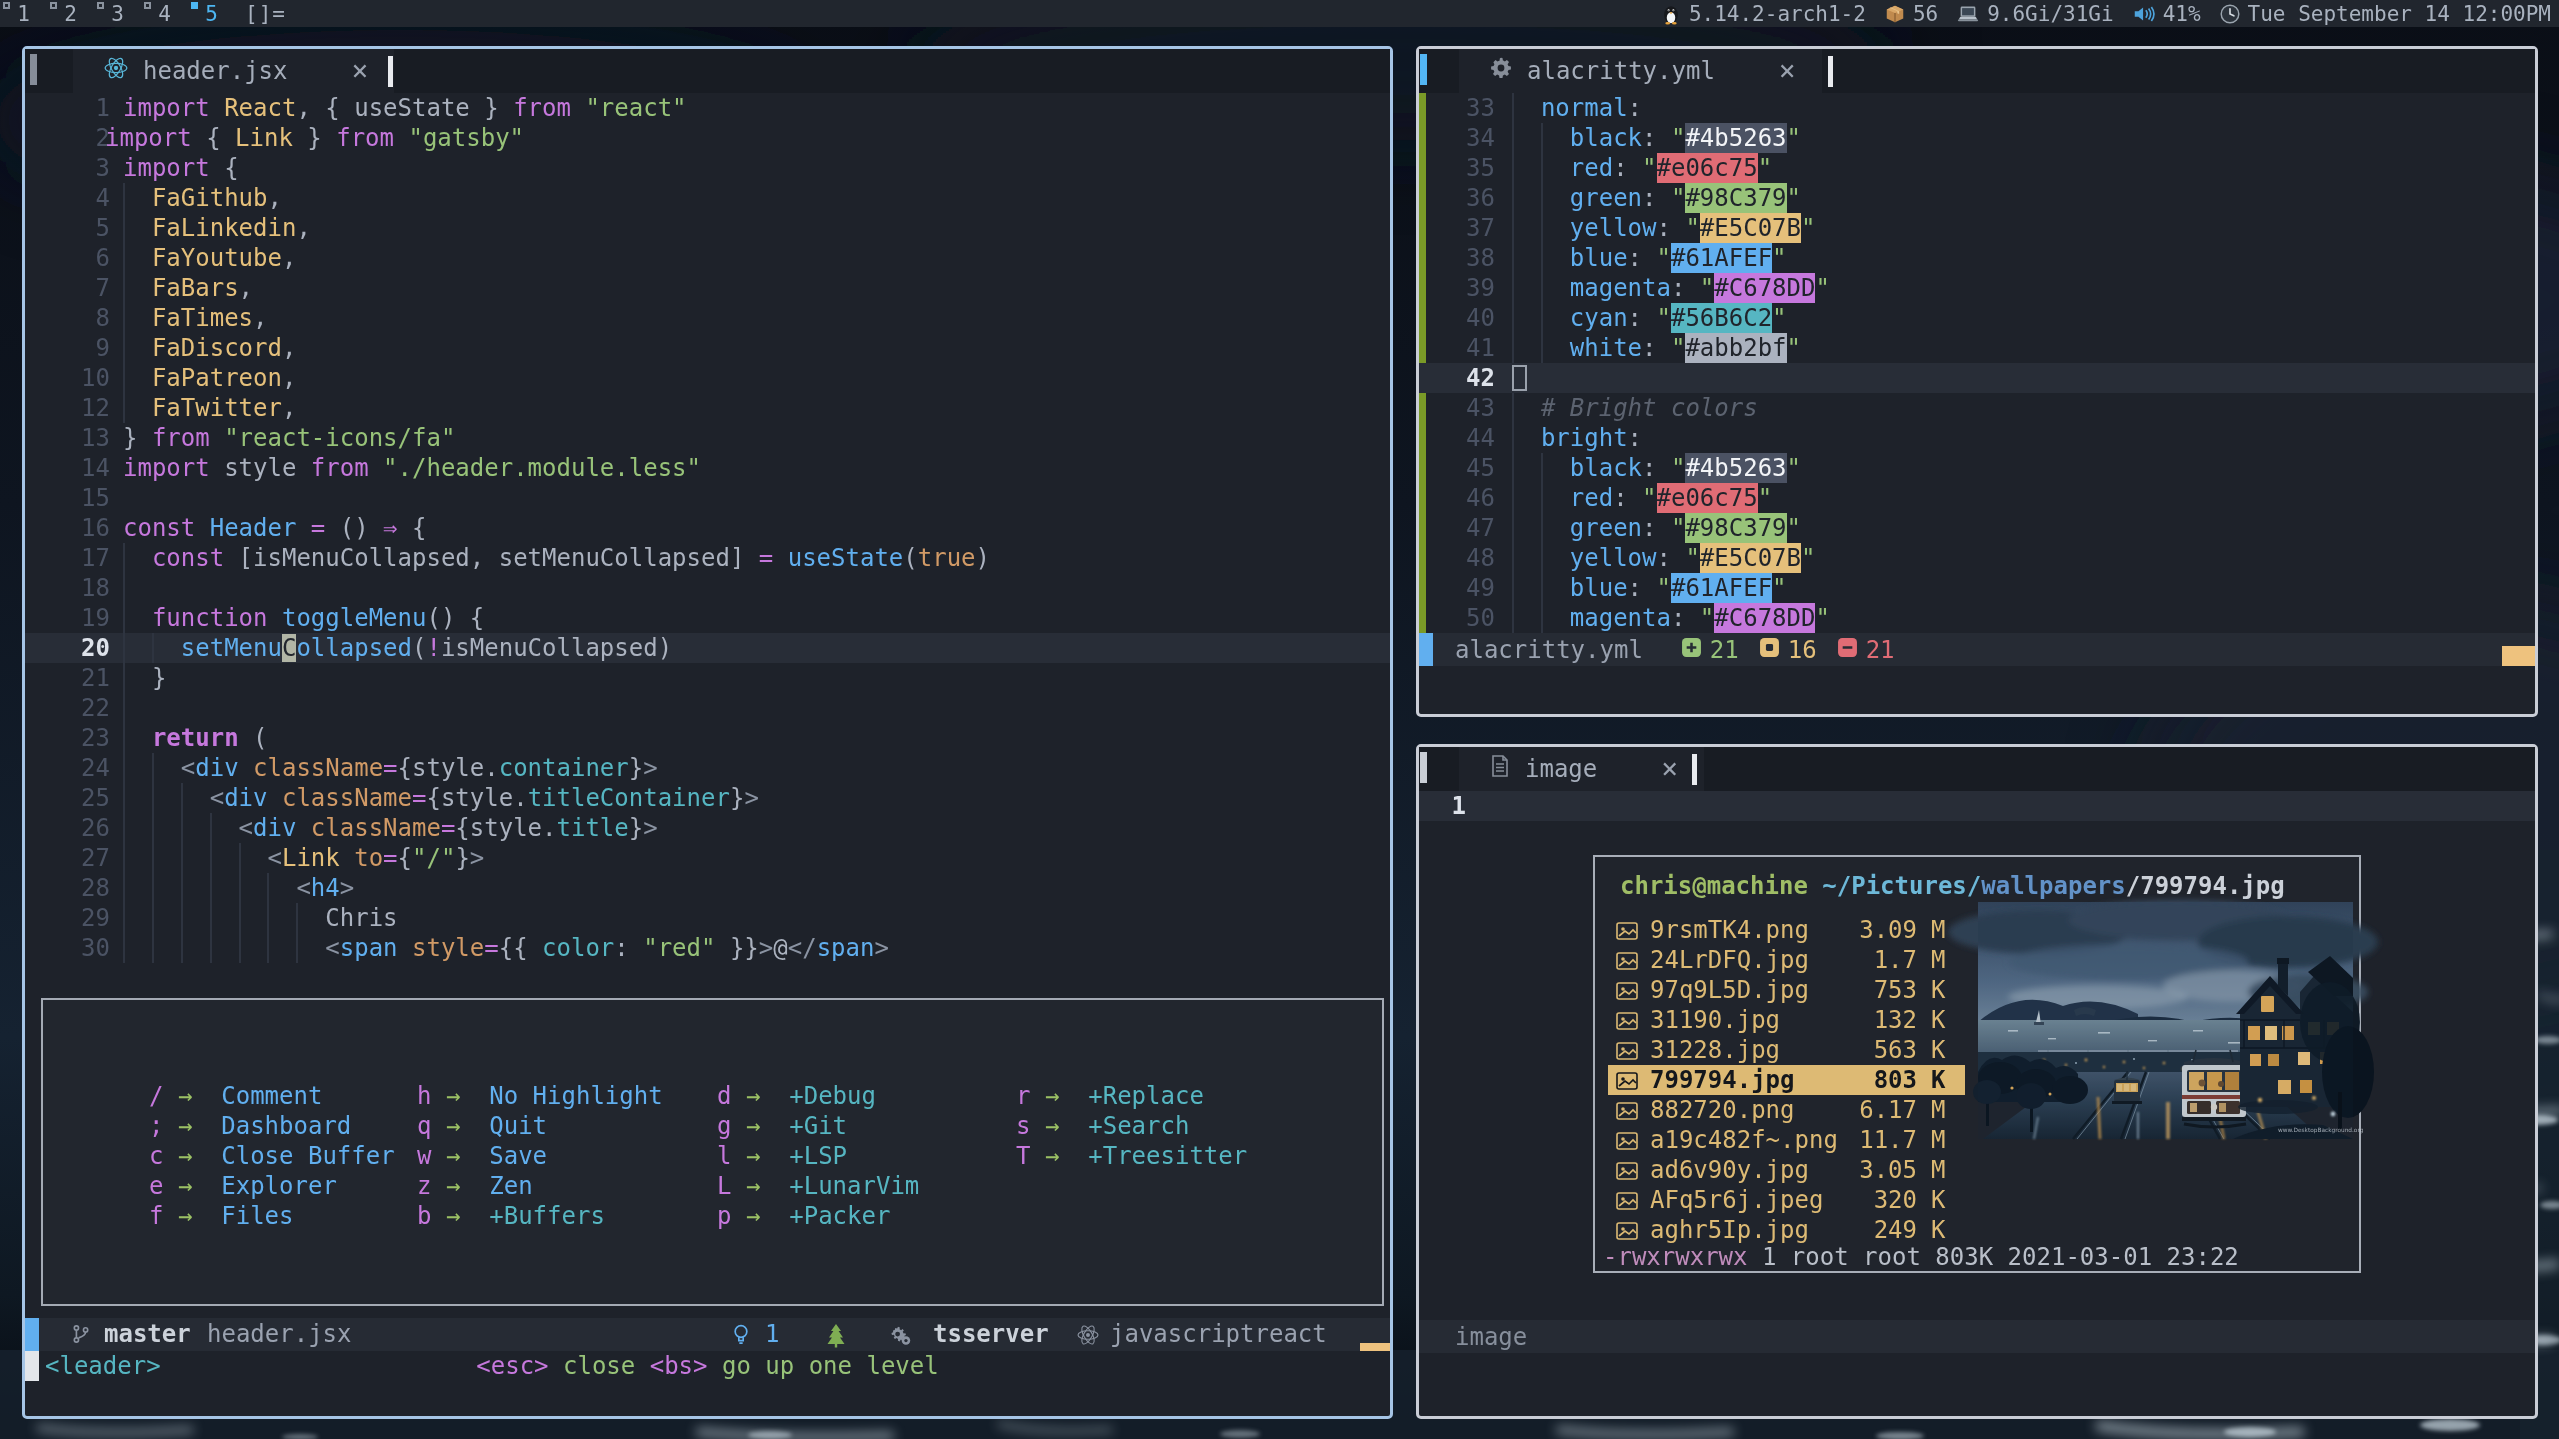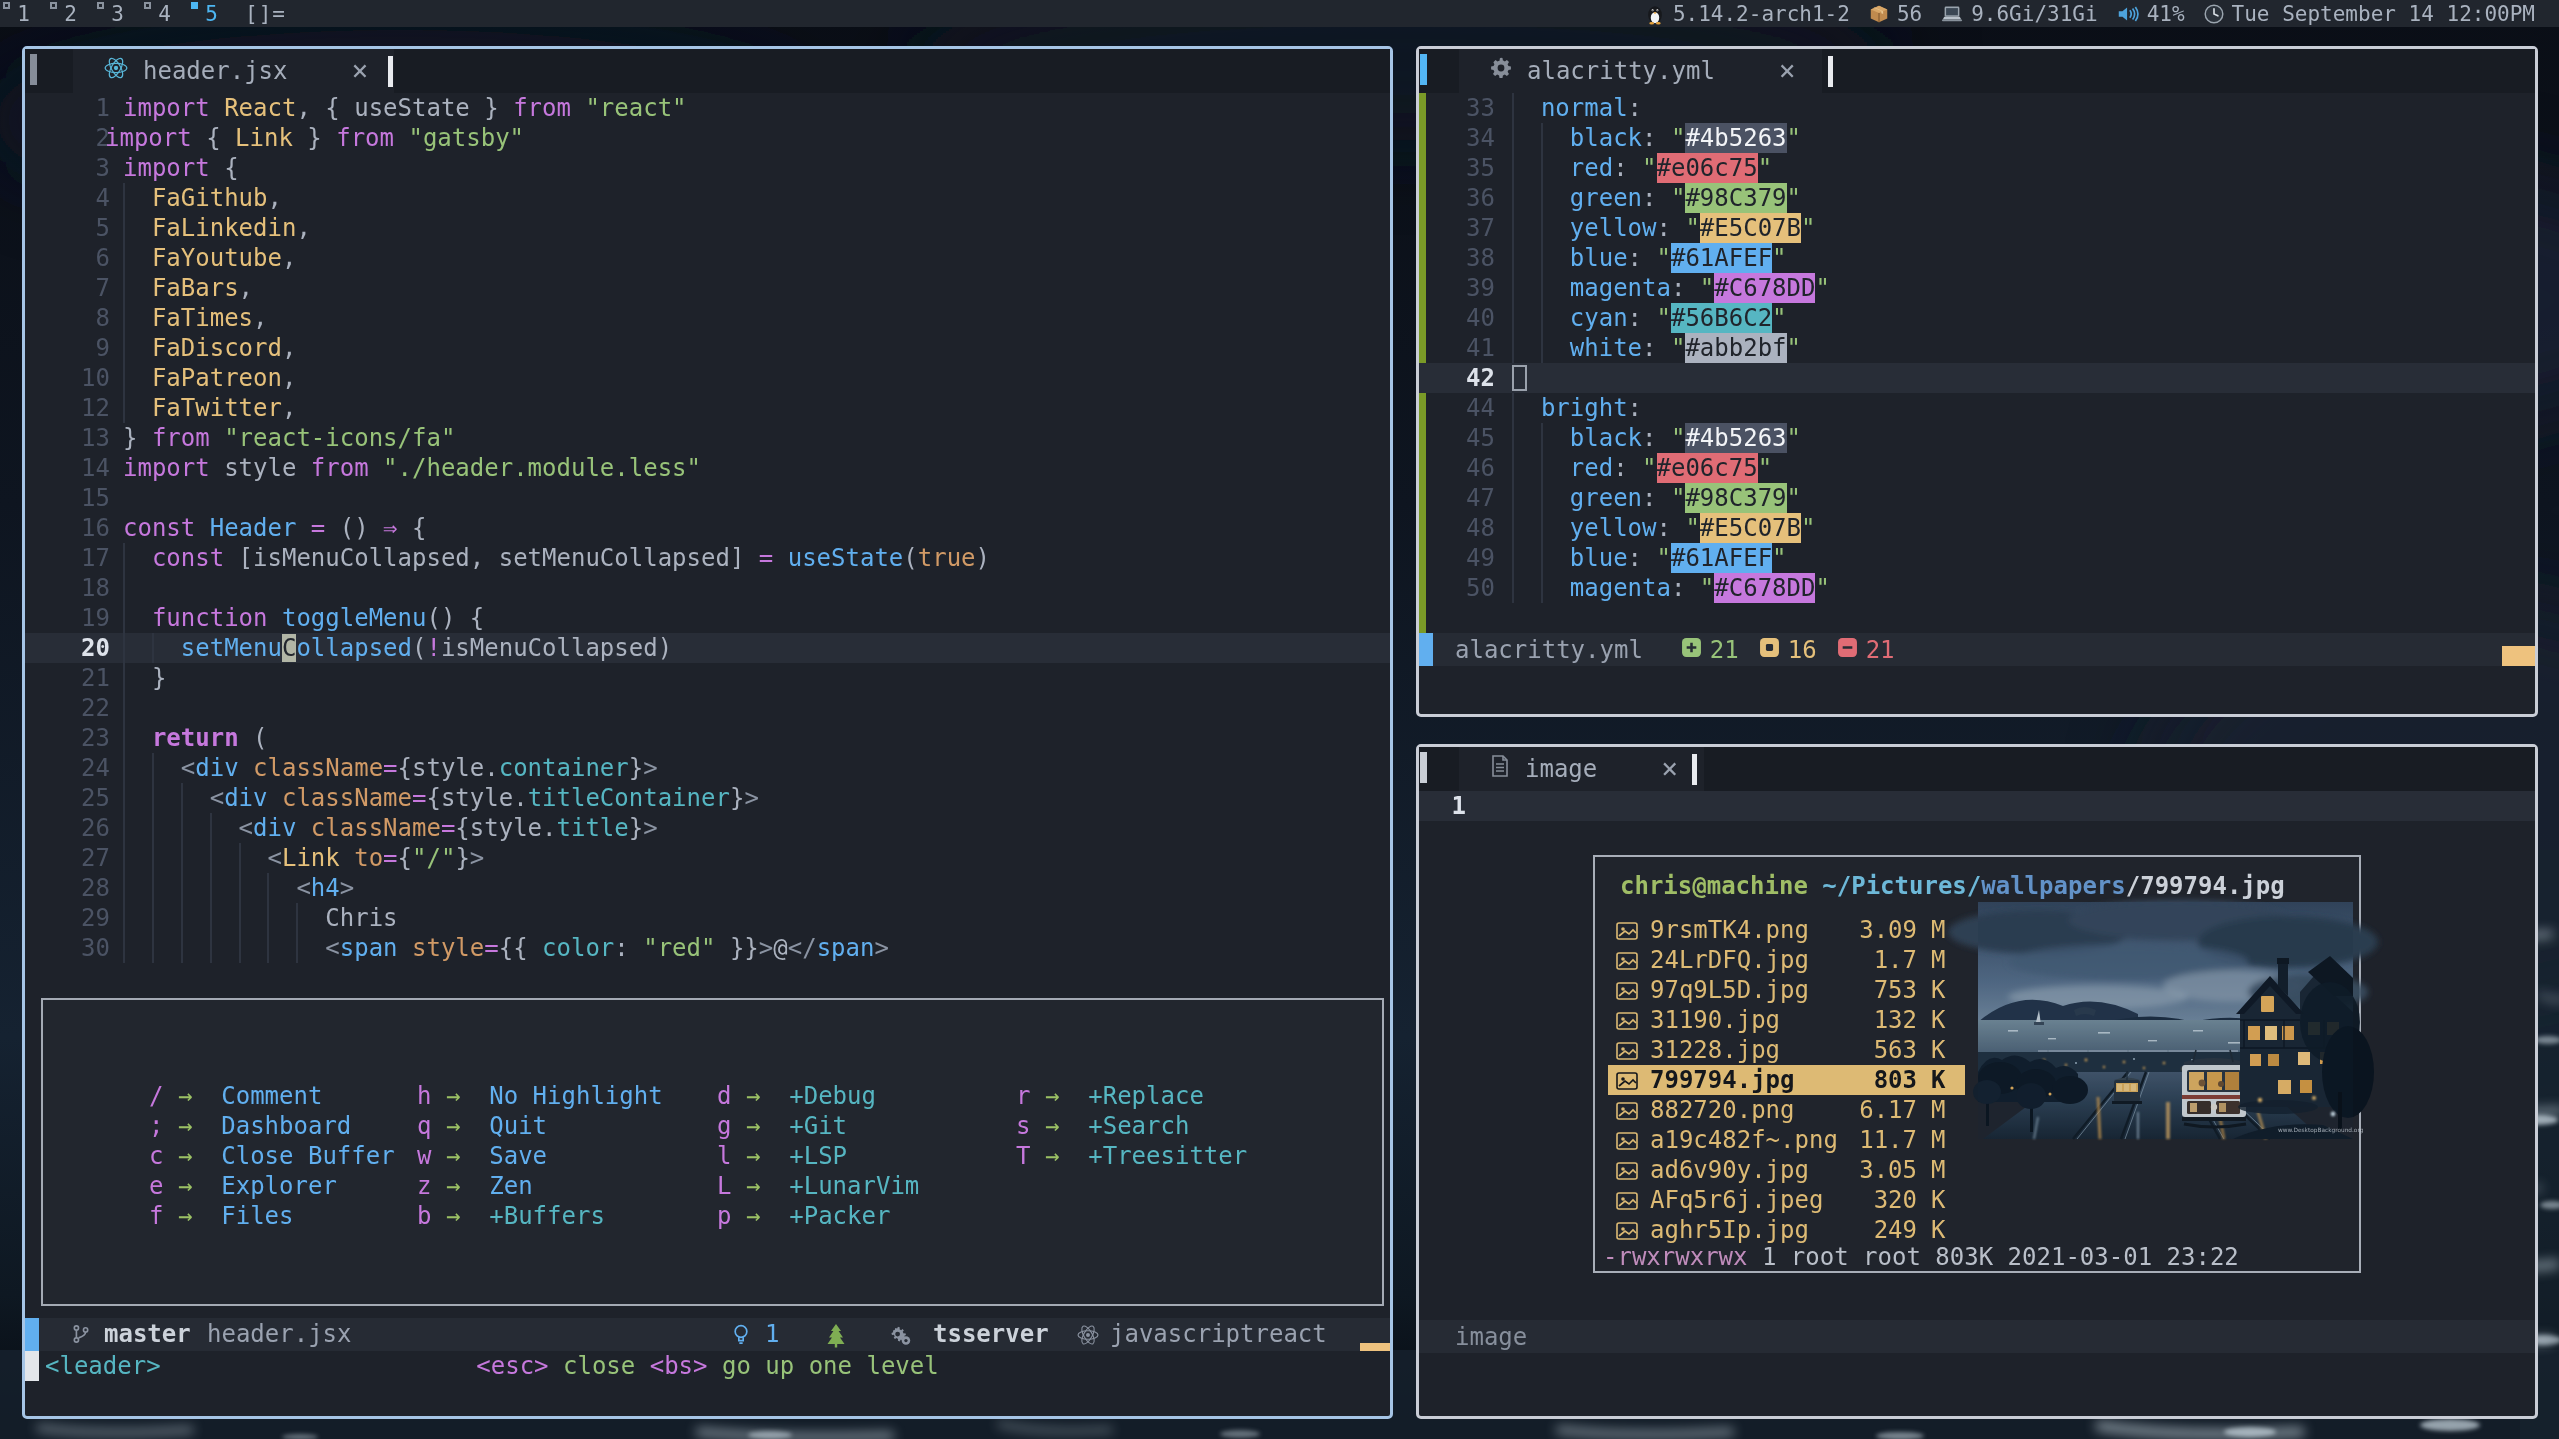--- a/index.html
+++ b/index.html
@@ -15,21 +15,21 @@
   .wallpaper{position:absolute;inset:0;z-index:0;}
 
   
   .taskbar{position:absolute;left:0;top:0;width:2559px;height:27px;background:#21262e;z-index:5;
     display:flex;align-items:center;font-size:21px;color:#a9b2bf;}
   .ws{position:relative;width:47px;height:27px;display:flex;align-items:center;justify-content:center;}
   .ws .sq{position:absolute;left:3px;top:2px;width:7px;height:7px;border:2px solid #8a929e;}
   .ws.active{color:#4db6f2;}
   .ws.active .sq{background:#4db6f2;border-color:#4db6f2;}
   .layout-symbol{margin-left:10px;color:#a9b2bf;letter-spacing:1px;}
-  .bar-status{margin-left:auto;display:flex;align-items:center;gap:0;padding-right:24px;}
+  .bar-status{margin-left:auto;display:flex;align-items:center;gap:0;padding-right:8px;}
   .bar-item{display:flex;align-items:center;gap:7px;margin-left:18px;}
   .bar-item svg{display:block;}
 
   
   .win{position:absolute;background:var(--bg);border-radius:5px;z-index:2;}
   .win.focused{border:3px solid var(--border-focus);}
   .win.unfocused{border:3px solid var(--border-unfocus);}
   .win-inner{position:absolute;inset:0;overflow:hidden;}
 
   
@@ -365,20 +365,21 @@
         <div class="crow"><span class="lnum" style="left: 10px; width: 66px;">33</span><span class="guide" style="left: 93px;"></span><span class="ltext" style="left: 93px;"><span class="tk-fg">  </span><span class="tk-fn">normal</span><span class="tk-fg">:</span></span></div>
         <div class="crow"><span class="lnum" style="left: 10px; width: 66px;">34</span><span class="guide" style="left: 93px;"></span><span class="guide" style="left: 121.898px;"></span><span class="ltext" style="left: 93px;"><span class="tk-fg">    </span><span class="tk-fn">black</span><span class="tk-fg">: </span><span class="tk-str">"</span><span class="chip" style="background: rgb(75, 82, 99); color: rgb(242, 244, 247);">#4b5263</span><span class="tk-str">"</span></span></div>
         <div class="crow"><span class="lnum" style="left: 10px; width: 66px;">35</span><span class="guide" style="left: 93px;"></span><span class="guide" style="left: 121.898px;"></span><span class="ltext" style="left: 93px;"><span class="tk-fg">    </span><span class="tk-fn">red</span><span class="tk-fg">: </span><span class="tk-str">"</span><span class="chip" style="background: rgb(224, 108, 117); color: rgb(32, 36, 43);">#e06c75</span><span class="tk-str">"</span></span></div>
         <div class="crow"><span class="lnum" style="left: 10px; width: 66px;">36</span><span class="guide" style="left: 93px;"></span><span class="guide" style="left: 121.898px;"></span><span class="ltext" style="left: 93px;"><span class="tk-fg">    </span><span class="tk-fn">green</span><span class="tk-fg">: </span><span class="tk-str">"</span><span class="chip" style="background: rgb(152, 195, 121); color: rgb(32, 36, 43);">#98C379</span><span class="tk-str">"</span></span></div>
         <div class="crow"><span class="lnum" style="left: 10px; width: 66px;">37</span><span class="guide" style="left: 93px;"></span><span class="guide" style="left: 121.898px;"></span><span class="ltext" style="left: 93px;"><span class="tk-fg">    </span><span class="tk-fn">yellow</span><span class="tk-fg">: </span><span class="tk-str">"</span><span class="chip" style="background: rgb(229, 192, 123); color: rgb(32, 36, 43);">#E5C07B</span><span class="tk-str">"</span></span></div>
         <div class="crow"><span class="lnum" style="left: 10px; width: 66px;">38</span><span class="guide" style="left: 93px;"></span><span class="guide" style="left: 121.898px;"></span><span class="ltext" style="left: 93px;"><span class="tk-fg">    </span><span class="tk-fn">blue</span><span class="tk-fg">: </span><span class="tk-str">"</span><span class="chip" style="background: rgb(97, 175, 239); color: rgb(32, 36, 43);">#61AFEF</span><span class="tk-str">"</span></span></div>
         <div class="crow"><span class="lnum" style="left: 10px; width: 66px;">39</span><span class="guide" style="left: 93px;"></span><span class="guide" style="left: 121.898px;"></span><span class="ltext" style="left: 93px;"><span class="tk-fg">    </span><span class="tk-fn">magenta</span><span class="tk-fg">: </span><span class="tk-str">"</span><span class="chip" style="background: rgb(198, 120, 221); color: rgb(32, 36, 43);">#C678DD</span><span class="tk-str">"</span></span></div>
         <div class="crow"><span class="lnum" style="left: 10px; width: 66px;">40</span><span class="guide" style="left: 93px;"></span><span class="guide" style="left: 121.898px;"></span><span class="ltext" style="left: 93px;"><span class="tk-fg">    </span><span class="tk-fn">cyan</span><span class="tk-fg">: </span><span class="tk-str">"</span><span class="chip" style="background: rgb(86, 182, 194); color: rgb(32, 36, 43);">#56B6C2</span><span class="tk-str">"</span></span></div>
         <div class="crow"><span class="lnum" style="left: 10px; width: 66px;">41</span><span class="guide" style="left: 93px;"></span><span class="guide" style="left: 121.898px;"></span><span class="ltext" style="left: 93px;"><span class="tk-fg">    </span><span class="tk-fn">white</span><span class="tk-fg">: </span><span class="tk-str">"</span><span class="chip" style="background: rgb(171, 178, 191); color: rgb(32, 36, 43);">#abb2bf</span><span class="tk-str">"</span></span></div>
         <div class="crow cursorline"><span class="lnum" style="left: 10px; width: 66px;">42</span><span class="ltext" style="left: 93px;"><span class="hollow-cursor"></span></span></div>
+        <div class="crow"><span class="lnum" style="left: 10px; width: 66px;">43</span><span class="guide" style="left: 93px;"></span><span class="ltext" style="left: 93px;"><span class="tk-fg">  </span><span class="tk-cmt"># Bright colors</span></span></div>
         <div class="crow"><span class="lnum" style="left: 10px; width: 66px;">44</span><span class="guide" style="left: 93px;"></span><span class="ltext" style="left: 93px;"><span class="tk-fg">  </span><span class="tk-fn">bright</span><span class="tk-fg">:</span></span></div>
         <div class="crow"><span class="lnum" style="left: 10px; width: 66px;">45</span><span class="guide" style="left: 93px;"></span><span class="guide" style="left: 121.898px;"></span><span class="ltext" style="left: 93px;"><span class="tk-fg">    </span><span class="tk-fn">black</span><span class="tk-fg">: </span><span class="tk-str">"</span><span class="chip" style="background: rgb(75, 82, 99); color: rgb(242, 244, 247);">#4b5263</span><span class="tk-str">"</span></span></div>
         <div class="crow"><span class="lnum" style="left: 10px; width: 66px;">46</span><span class="guide" style="left: 93px;"></span><span class="guide" style="left: 121.898px;"></span><span class="ltext" style="left: 93px;"><span class="tk-fg">    </span><span class="tk-fn">red</span><span class="tk-fg">: </span><span class="tk-str">"</span><span class="chip" style="background: rgb(224, 108, 117); color: rgb(32, 36, 43);">#e06c75</span><span class="tk-str">"</span></span></div>
         <div class="crow"><span class="lnum" style="left: 10px; width: 66px;">47</span><span class="guide" style="left: 93px;"></span><span class="guide" style="left: 121.898px;"></span><span class="ltext" style="left: 93px;"><span class="tk-fg">    </span><span class="tk-fn">green</span><span class="tk-fg">: </span><span class="tk-str">"</span><span class="chip" style="background: rgb(152, 195, 121); color: rgb(32, 36, 43);">#98C379</span><span class="tk-str">"</span></span></div>
         <div class="crow"><span class="lnum" style="left: 10px; width: 66px;">48</span><span class="guide" style="left: 93px;"></span><span class="guide" style="left: 121.898px;"></span><span class="ltext" style="left: 93px;"><span class="tk-fg">    </span><span class="tk-fn">yellow</span><span class="tk-fg">: </span><span class="tk-str">"</span><span class="chip" style="background: rgb(229, 192, 123); color: rgb(32, 36, 43);">#E5C07B</span><span class="tk-str">"</span></span></div>
         <div class="crow"><span class="lnum" style="left: 10px; width: 66px;">49</span><span class="guide" style="left: 93px;"></span><span class="guide" style="left: 121.898px;"></span><span class="ltext" style="left: 93px;"><span class="tk-fg">    </span><span class="tk-fn">blue</span><span class="tk-fg">: </span><span class="tk-str">"</span><span class="chip" style="background: rgb(97, 175, 239); color: rgb(32, 36, 43);">#61AFEF</span><span class="tk-str">"</span></span></div>
         <div class="crow"><span class="lnum" style="left: 10px; width: 66px;">50</span><span class="guide" style="left: 93px;"></span><span class="guide" style="left: 121.898px;"></span><span class="ltext" style="left: 93px;"><span class="tk-fg">    </span><span class="tk-fn">magenta</span><span class="tk-fg">: </span><span class="tk-str">"</span><span class="chip" style="background: rgb(198, 120, 221); color: rgb(32, 36, 43);">#C678DD</span><span class="tk-str">"</span></span></div>
       </div>
 
     <div class="statusline" style="top:584px;">

